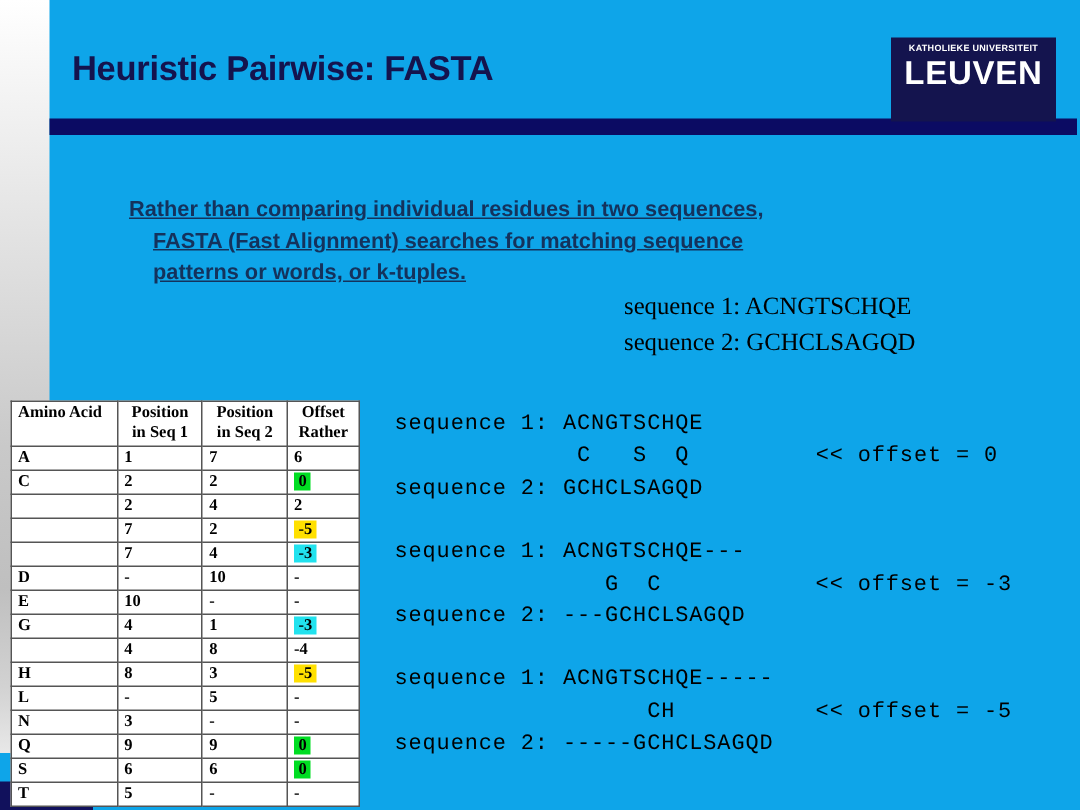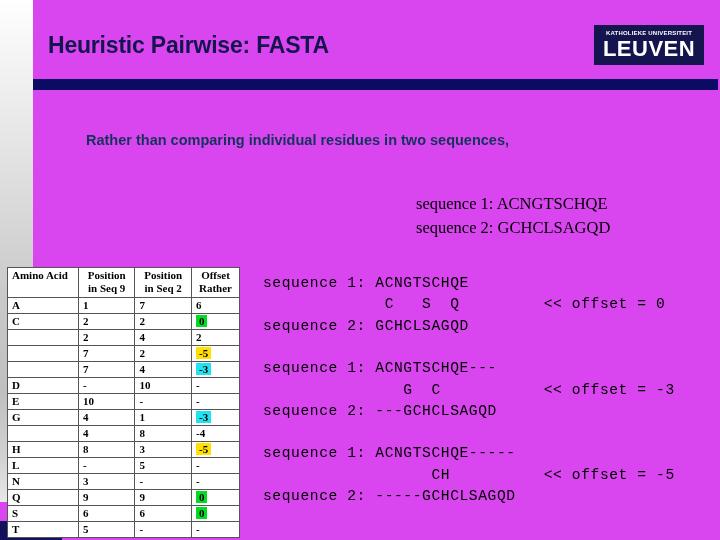--- a/index.html
+++ b/index.html
@@ -8,21 +8,21 @@
     background: #ffffff;
   }
   body {
     font-family: "Liberation Sans", sans-serif;
   }
   #slide {
     position: relative;
     width: 720px;
     height: 540px;
     overflow: hidden;
-    background: #d946ef;
+    background: #0ea5e9;
   }
   
   .left-band {
     position: absolute;
     left: 0;
     top: 0;
     width: 33px;
     height: 392px;
     background: linear-gradient(to bottom, #ffffff 0%, #f2f2f2 18%, #d8d8d8 55%, #c9c9c9 76%, #bfbfbf 100%);
   }
@@ -60,21 +60,21 @@
     width: 685px;
     height: 11px;
     background: #0b0b63;
   }
   
   .logo {
     position: absolute;
     left: 594px;
     top: 25px;
     width: 110px;
-    height: 40px;
+    height: 56px;
     background: #14144e;
     color: #ffffff;
     text-align: center;
     overflow: hidden;
   }
   .logo-top {
     font-size: 6px;
     font-weight: bold;
     letter-spacing: 0.2px;
     margin-top: 4px;
@@ -90,20 +90,21 @@
   
   .body-text {
     position: absolute;
     left: 86px;
     top: 130px;
     width: 545px;
     font-size: 14.5px;
     font-weight: bold;
     color: #14325c;
     line-height: 21px;
+    text-decoration: underline;
   }
   .body-text .l2, .body-text .l3 { padding-left: 16px; }
   
   .seq-serif {
     position: absolute;
     left: 416px;
     top: 192px;
     font-family: "Liberation Serif", serif;
     font-size: 16.5px;
     color: #000000;
@@ -171,37 +172,39 @@
   <div class="title">Heuristic Pairwise: FASTA</div>
   <div class="title-rule"></div>
 
   <div class="logo">
     <div class="logo-top">KATHOLIEKE UNIVERSITEIT</div>
     <div class="logo-main">LEUVEN</div>
   </div>
 
   <div class="body-text">
     <div class="l1">Rather than comparing individual residues in two sequences,</div>
+    <div class="l2">FASTA (Fast Alignment) searches for matching sequence</div>
+    <div class="l3">patterns or words, or k-tuples.</div>
   </div>
 
   <div class="seq-serif">
     <div>sequence 1: ACNGTSCHQE</div>
     <div>sequence 2: GCHCLSAGQD</div>
   </div>
 
   <table class="aa-table">
     <thead>
       <tr>
         <th class="c0">
           <div>Amino Acid</div>
           <div></div>
         </th>
         <th class="c1">
           <div>Position</div>
-          <div>in Seq 9</div>
+          <div>in Seq 1</div>
         </th>
         <th class="c2">
           <div>Position</div>
           <div>in Seq 2</div>
         </th>
         <th class="c3">
           <div>Offset</div>
           <div>Rather</div>
         </th>
       </tr>

